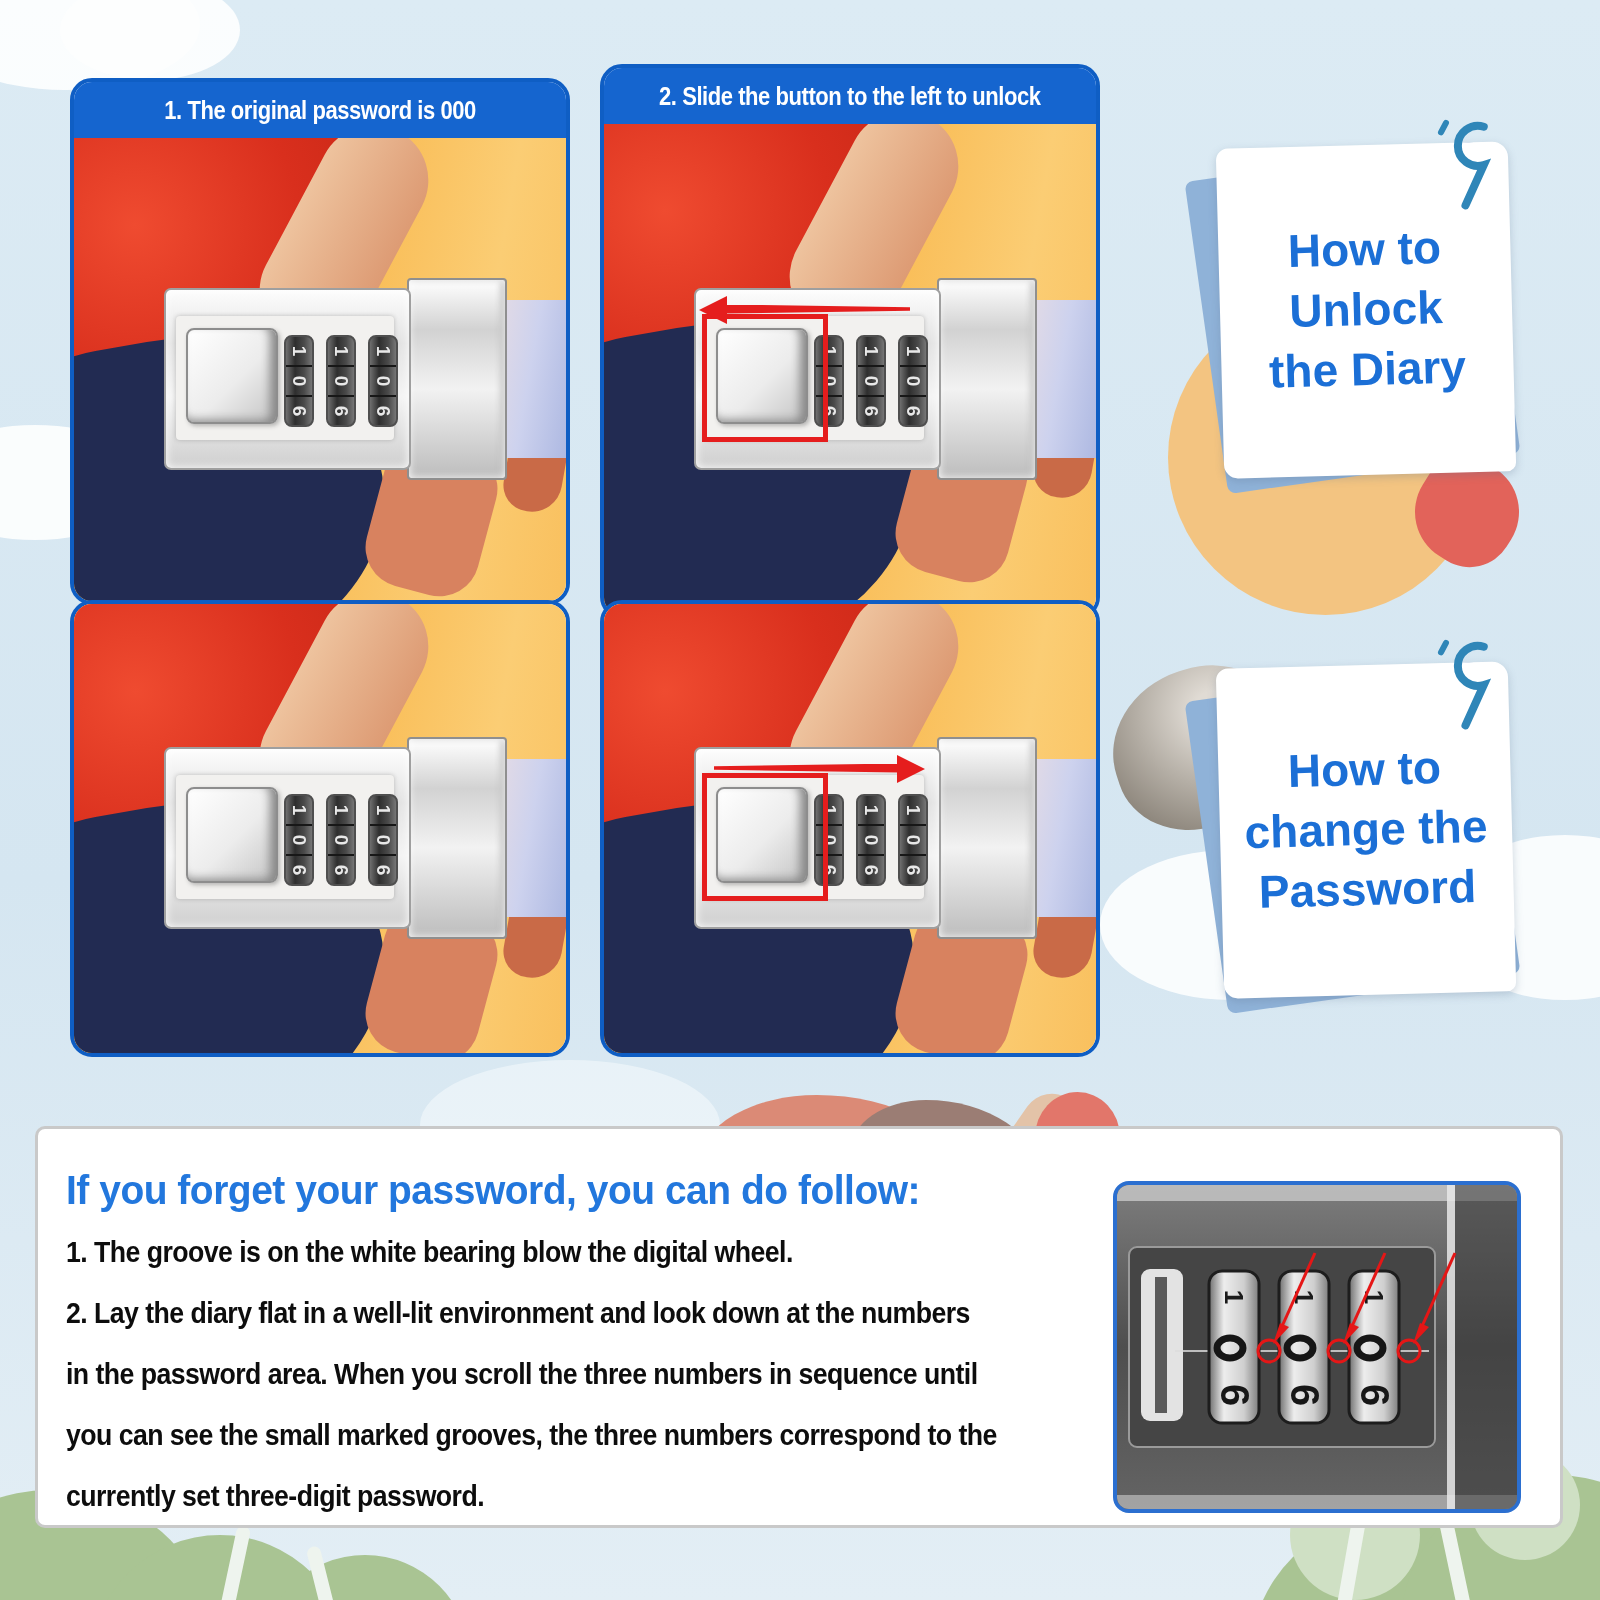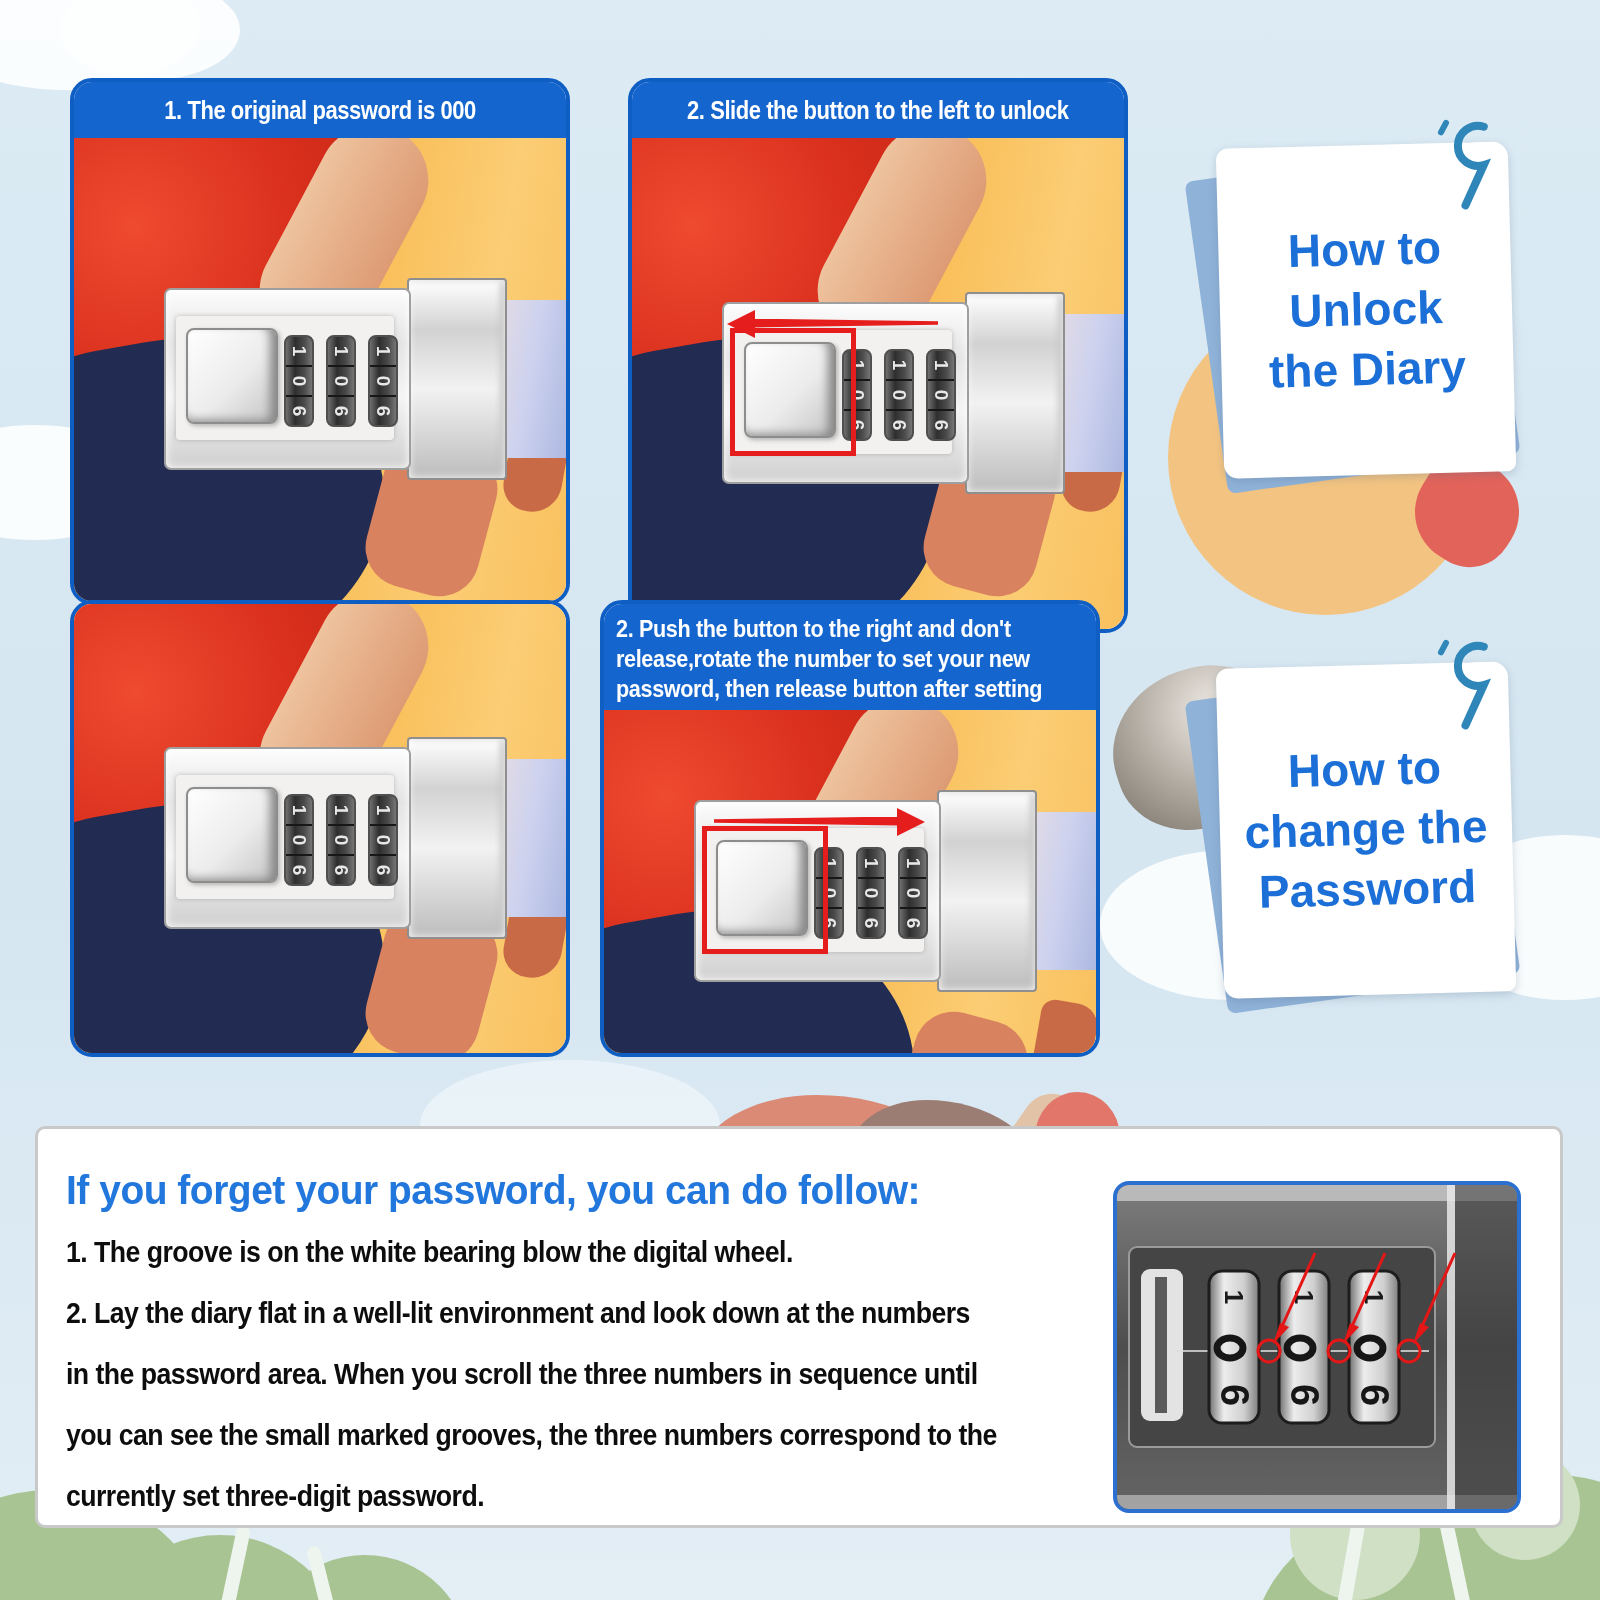--- a/index.html
+++ b/index.html
@@ -14,21 +14,21 @@
   .bush.light{background:#cfe0c4;}
   .bush-slit{position:absolute;width:14px;height:120px;background:#eef4ee;border-radius:8px;}
   .shell{position:absolute;left:1112px;top:668px;width:180px;height:158px;border-radius:52% 48% 55% 45%;
     background:radial-gradient(circle at 62% 30%,#e0dbd4 12%,#b5afa6 48%,#8f887e 80%);
     transform:rotate(-18deg);z-index:1;}
   .figure-part{position:absolute;z-index:1;}
   
   .panel{position:absolute;box-sizing:border-box;border:4px solid #0f5ec4;border-radius:22px;
     overflow:hidden;background:#fff;display:flex;flex-direction:column;z-index:2;}
   #p1{left:70px;top:78px;width:500px;height:527px;}
-  #p2{left:600px;top:78px;width:500px;height:555px;margin-left:28px;}
+  #p2{left:600px;top:64px;width:500px;height:555px;}
   #p3{left:70px;top:600px;width:500px;height:457px;}
   #p4{left:600px;top:600px;width:500px;height:457px;}
   .hdr{background:#1565cf;color:#fff;display:flex;align-items:center;justify-content:center;
     height:56px;flex:none;}
   #p3 .hdr{height:52px;}
   #p4 .hdr{height:106px;align-items:flex-start;justify-content:flex-start;padding:10px 12px 0 12px;box-sizing:border-box;}
   .hdr-txt{display:inline-block;font-size:25px;font-weight:bold;letter-spacing:-0.5px;
     white-space:nowrap;transform:scaleX(.88);transform-origin:center;}
   .hdr-multi{display:block;}
   .hdr-multi div{font-size:24px;font-weight:bold;letter-spacing:-0.4px;line-height:30px;
@@ -298,27 +298,20 @@
       <div class="cell">
             <span>6</span>
           </div>
     </div>
 
   </div>
 </div>
 </div>
 
 <div id="p4" class="panel ann-right">
-  <div class="hdr">
-    <span class="hdr-multi">
-      <div>2. Push the button to the right and don't</div>
-      <div>release,rotate  the number to set your new</div>
-      <div>password, then release button after setting</div>
-    </span>
-  </div>
   <div class="scene">
   <div class="shirt"></div>
   <div class="arm"></div>
   <div class="shorts"></div>
   <div class="leg"></div>
   <div class="hand"></div>
   <div class="lock-group">
     <div class="strap"></div>
     <div class="lock-clasp"></div>
     <div class="lock-body"></div>

